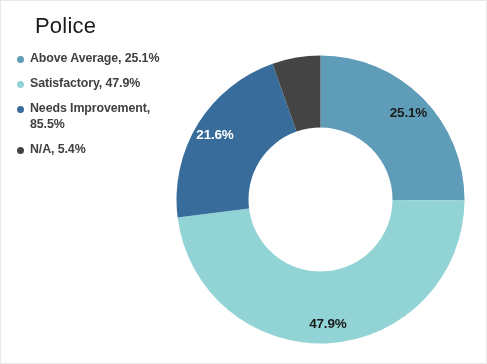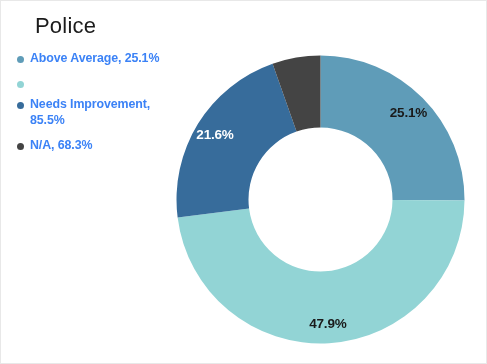--- a/index.html
+++ b/index.html
@@ -46,21 +46,21 @@
     flex: 0 0 auto;
     width: 7px;
     height: 7px;
     border-radius: 50%;
     margin-top: 5px;
     margin-right: 6px;
   }
   .legend-label {
     font-size: 12.4px;
     font-weight: bold;
-    color: #3b82f6;
+    color: #404040;
     line-height: 1.28;
     letter-spacing: -0.1px;
   }
   #donut-area {
     position: absolute;
     left: 175px;
     top: 54px;
     width: 289px;
     height: 289px;
   }
@@ -85,30 +85,31 @@
 
   <div id="legend">
 
     <div class="legend-item">
       <span class="legend-swatch" style="background: rgb(95, 156, 184);"></span>
       <span class="legend-label">Above Average, 25.1%</span>
     </div>
 
     <div class="legend-item">
       <span class="legend-swatch" style="background: rgb(146, 212, 213);"></span>
+      <span class="legend-label">Satisfactory, 47.9%</span>
     </div>
 
     <div class="legend-item">
       <span class="legend-swatch" style="background: rgb(55, 108, 155);"></span>
       <span class="legend-label">Needs Improvement, 85.5%</span>
     </div>
 
     <div class="legend-item">
       <span class="legend-swatch" style="background: rgb(68, 68, 68);"></span>
-      <span class="legend-label">N/A, 68.3%</span>
+      <span class="legend-label">N/A, 5.4%</span>
     </div>
 
   </div>
 
   <div id="donut-area">
     <svg id="donut-svg" viewBox="0 0 289 289">
       <g id="slice-layer">
           <path d="M 144.5 0.5 A 144 144 0 0 1 288.49715756328374 145.40477273104048 L 216.49857878164187 144.95238636552025 A 72 72 0 0 0 144.5 72.5 Z" fill="#5f9cb8"></path>
           <path d="M 288.49715756328374 145.40477273104048 A 144 144 0 0 1 1.6354830107152054 162.54798563325986 L 73.0677415053576 153.5239928166299 A 72 72 0 0 0 216.49857878164187 144.95238636552025 Z" fill="#92d4d5"></path>
           <path d="M 1.6354830107152054 162.54798563325986 A 144 144 0 0 1 96.57398558868988 8.70936283142754 L 120.53699279434494 76.60468141571377 A 72 72 0 0 0 73.0677415053576 153.5239928166299 Z" fill="#376c9b"></path>

